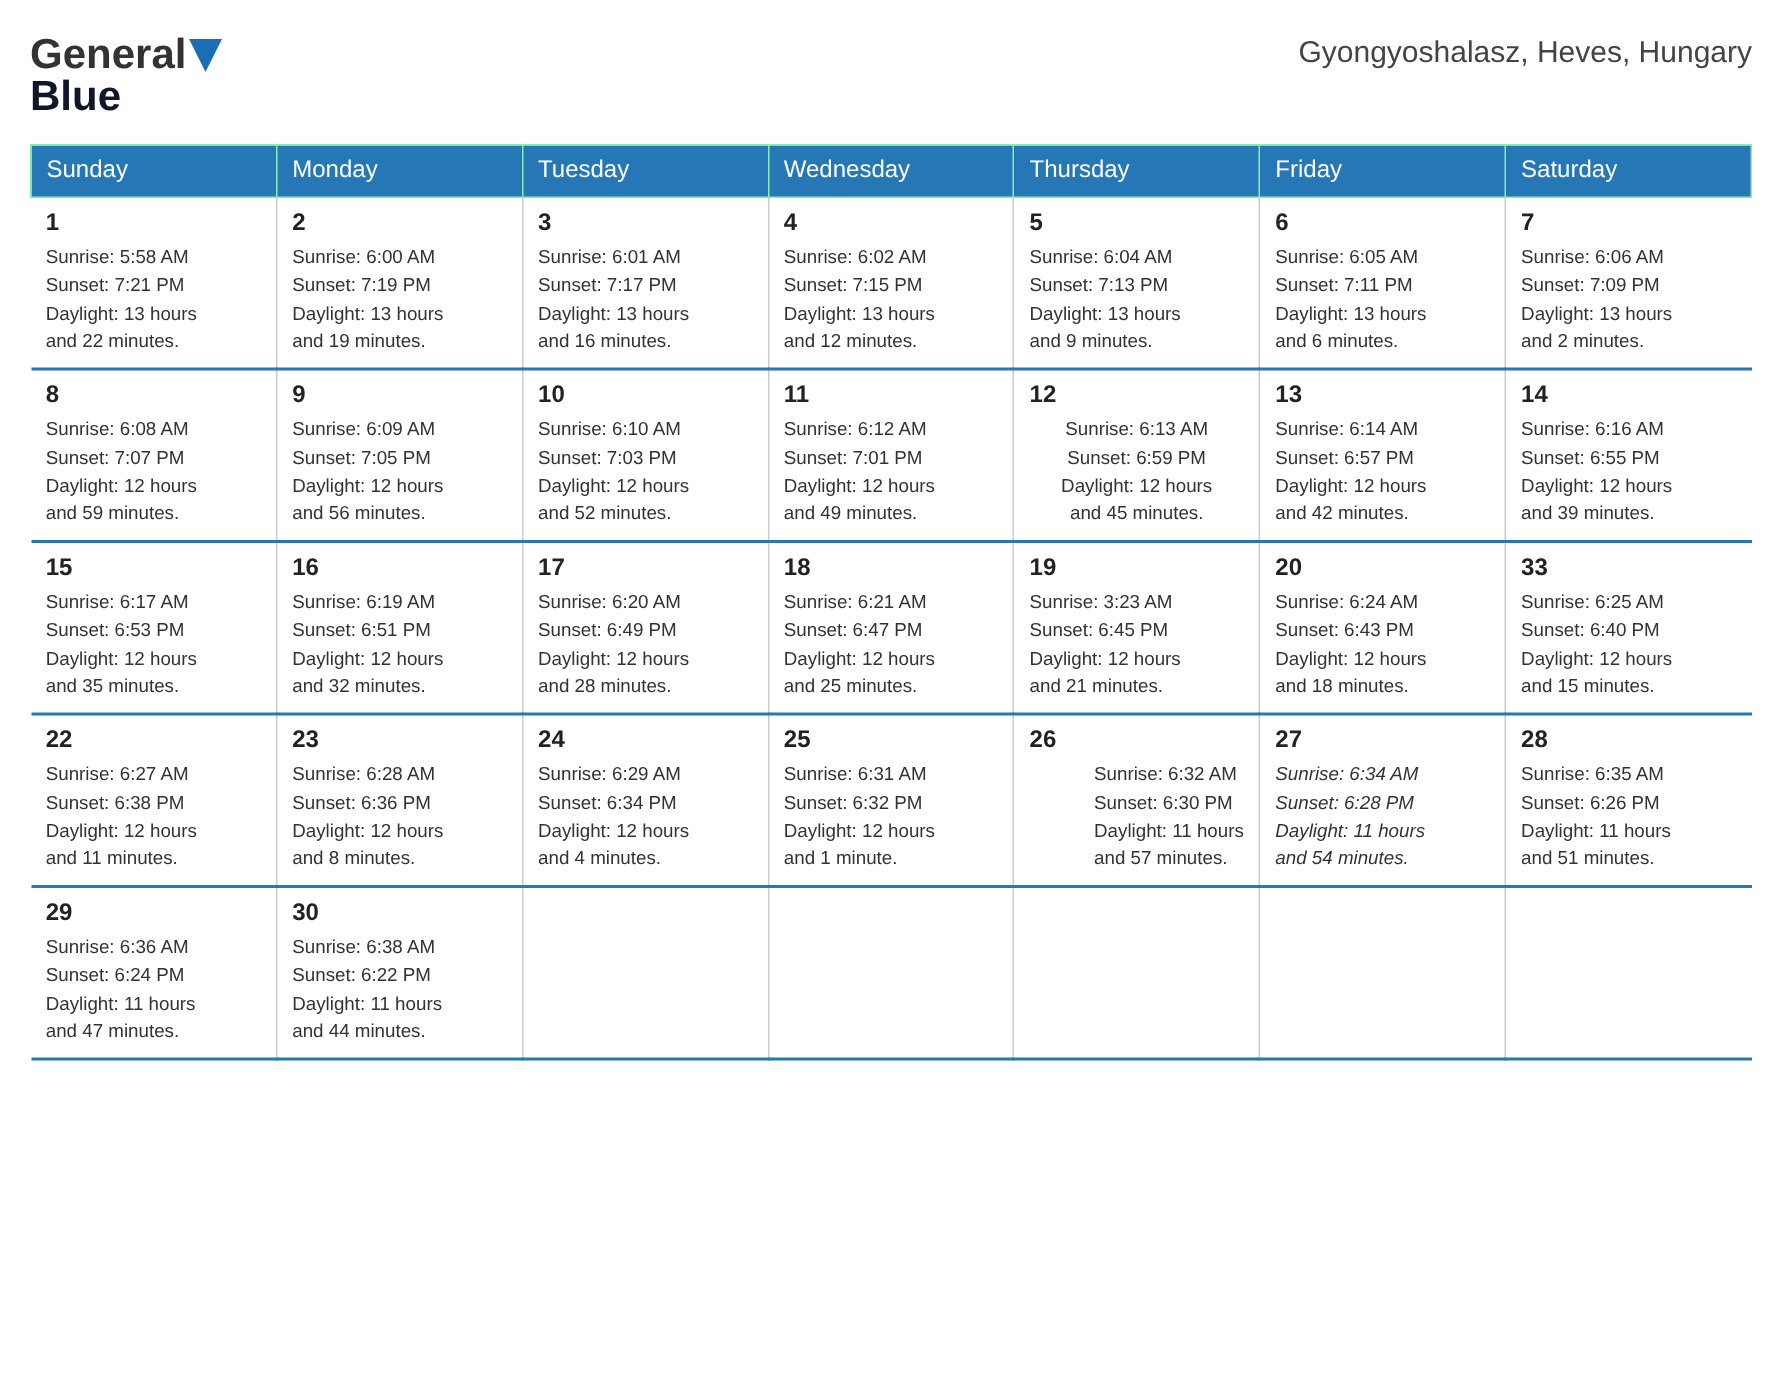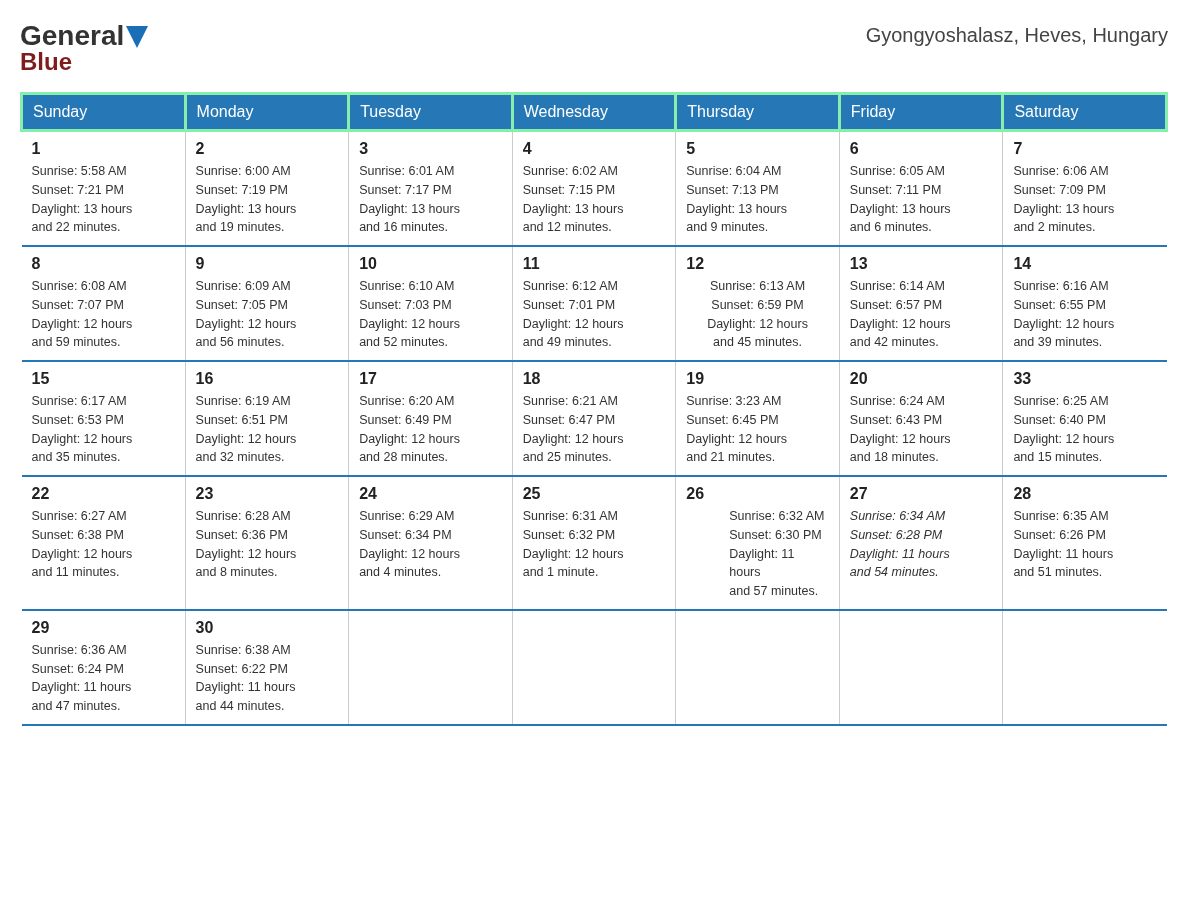--- a/index.html
+++ b/index.html
@@ -42,21 +42,21 @@
     }
     thead tr {
       background-color: #2577b5;
     }
     thead th {
       color: #fff;
       font-size: 16px;
       font-weight: normal;
       text-align: left;
       padding: 8px 10px;
-      border: 3px solid #86efac;
+      border: 1px solid #86efac;
     }
     tbody tr {
       border-bottom: 2px solid #2577b5;
     }
     tbody td {
       vertical-align: top;
       padding: 8px 10px;
       font-size: 13px;
       color: #333;
       border-right: 1px solid #ccc;
@@ -84,21 +84,21 @@
 <body>
 
 <div class="header-area">
   <div class="logo">
     <div style="display:flex;align-items:center;">
       <span style="font-size:28px;font-weight:bold;color:#333;font-family:Arial,sans-serif;">General</span>
       <svg width="22" height="22" viewBox="0 0 22 22" style="margin-left:2px;margin-top:2px;">
         <polygon points="0,0 22,0 11,22" fill="#1a6eb5"></polygon>
       </svg>
     </div>
-    <span style="font-size:24px;font-weight:bold;color:#7f1d1d;font-family:Arial,sans-serif;margin-top:-4px;">Blue</span>
+    <span style="font-size:28px;font-weight:bold;color:#0f172a;font-family:Arial,sans-serif;margin-top:-4px;">Blue</span>
   </div>
   <div class="title-area">
     <div class="calendar-subtitle">Gyongyoshalasz, Heves, Hungary</div>
   </div>
 </div>
 
 <table>
   <thead>
     <tr>
     <th>Sunday</th>

